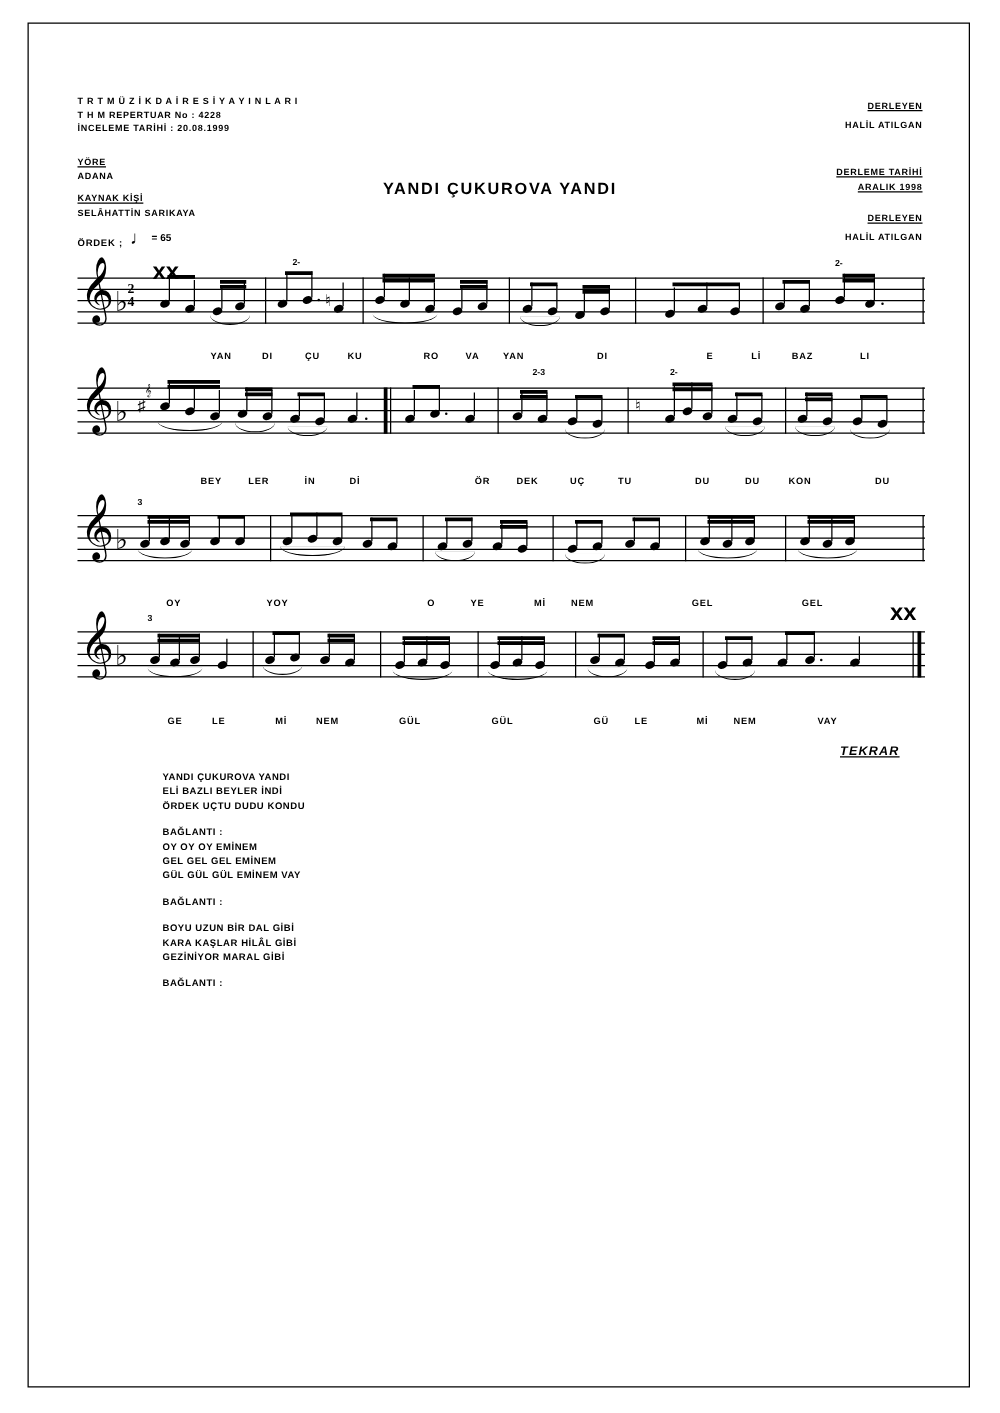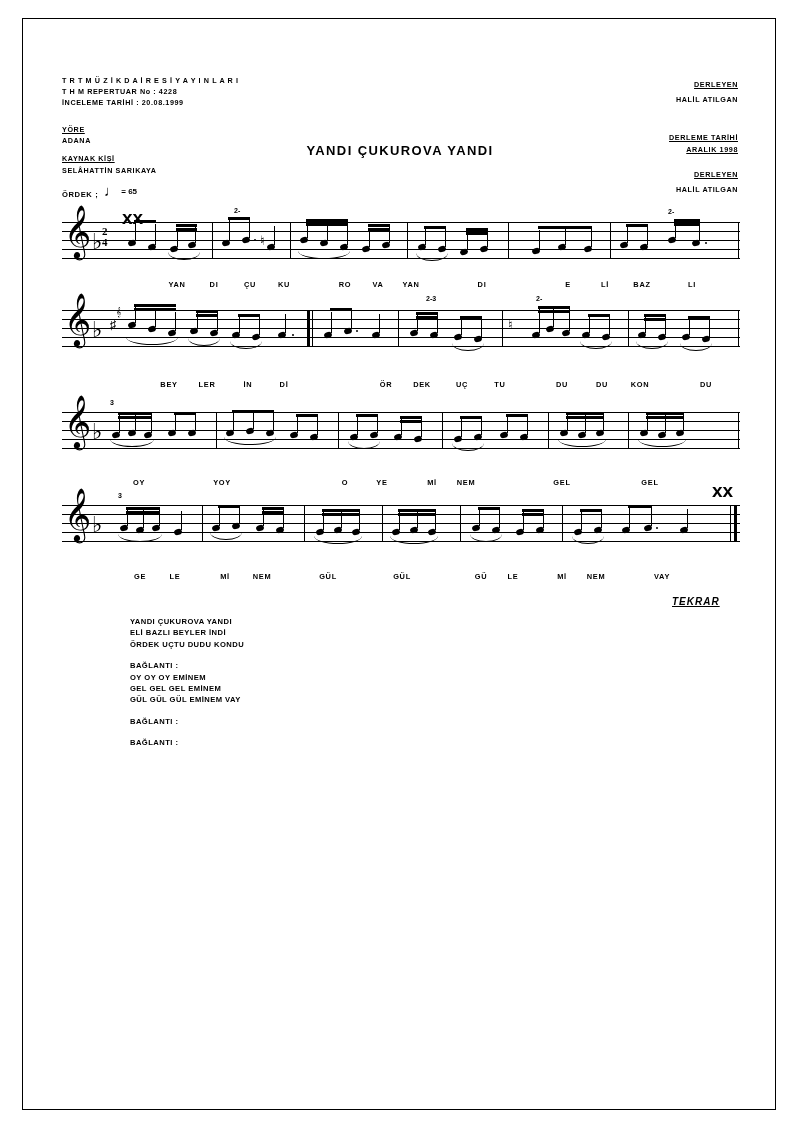--- a/index.html
+++ b/index.html
@@ -775,17 +775,22 @@
     <div class="stanza">
       <div>BAĞLANTI :</div>
       <div>OY OY OY EMİNEM</div>
       <div>GEL GEL GEL EMİNEM</div>
       <div>GÜL GÜL GÜL EMİNEM VAY</div>
     </div>
     <div class="stanza">
       <div>BAĞLANTI :</div>
     </div>
     <div class="stanza">
+      <div>BOYU UZUN BİR DAL GİBİ</div>
+      <div>KARA KAŞLAR HİLÂL GİBİ</div>
+      <div>GEZİNİYOR MARAL GİBİ</div>
+    </div>
+    <div class="stanza">
       <div>BAĞLANTI :</div>
     </div>
   </div>
 
 </div>
 
 </body></html>

